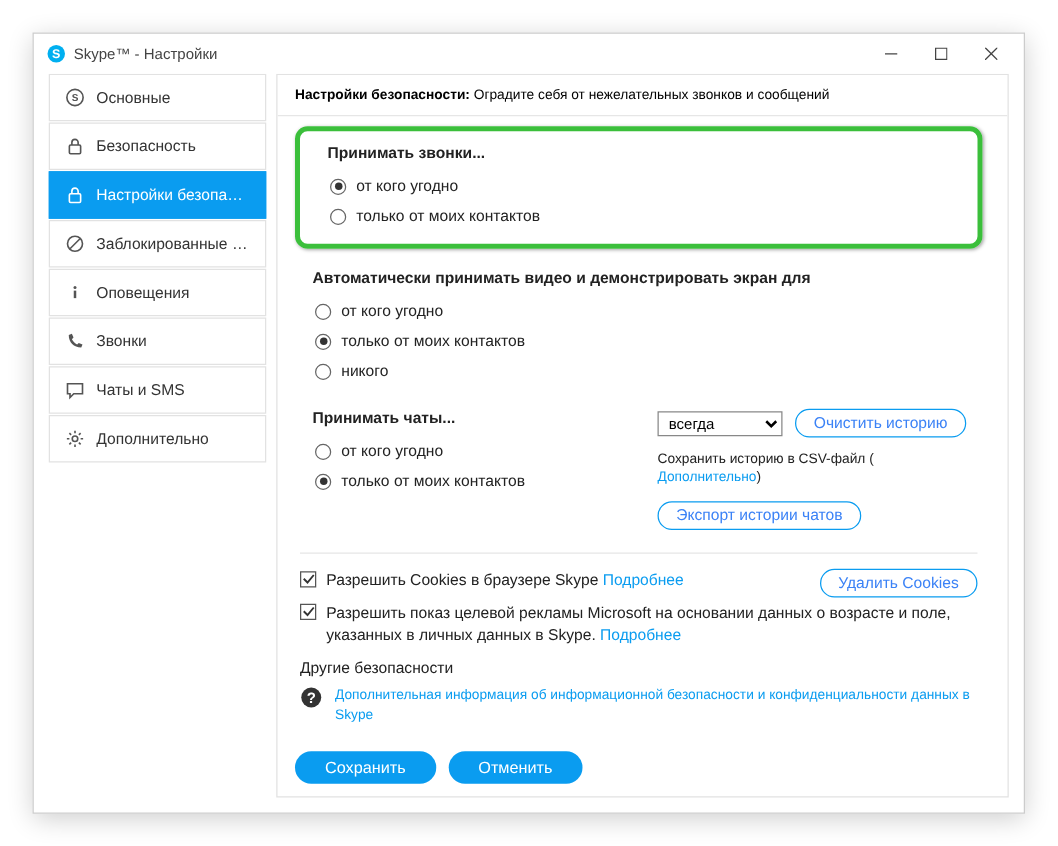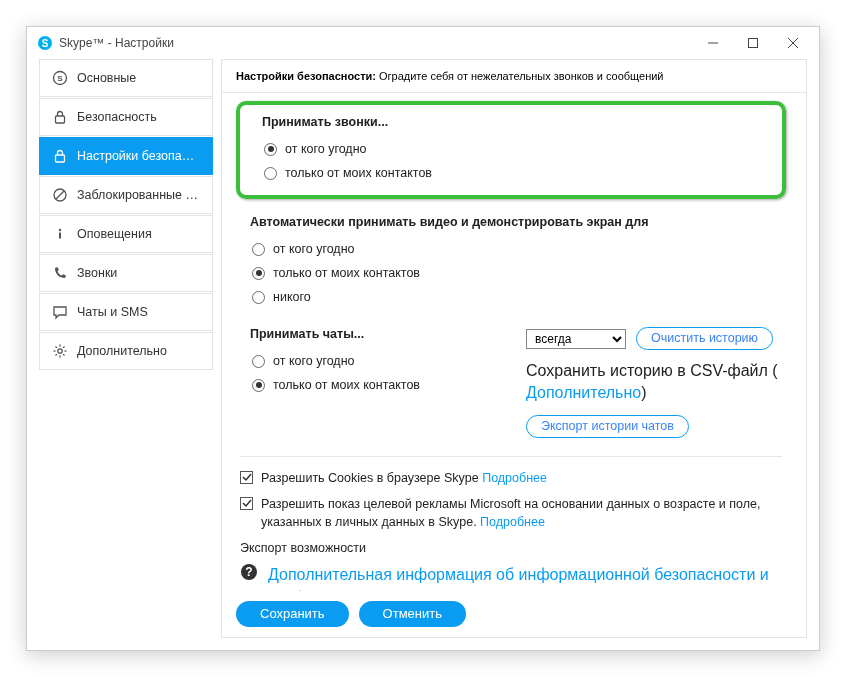--- a/index.html
+++ b/index.html
@@ -30,21 +30,21 @@
   .section-title { font-weight: 600; margin-bottom: 8px; margin-left: 10px; }
   .highlight-box { border: 4px solid #3bbf3b; border-radius: 10px; padding: 10px 12px; margin: -6px -4px 16px -4px; box-shadow: 1px 1px 3px rgba(0,0,0,0.35); }
   .radio-row { display: flex; align-items: center; height: 24px; padding-left: 12px; cursor: pointer; }
   .radio { width: 13px; height: 13px; border: 1px solid #666; border-radius: 50%; margin-right: 8px; display: flex; align-items: center; justify-content: center; flex-shrink: 0; }
   .radio.checked::after { content: ""; width: 6px; height: 6px; background: #333; border-radius: 50%; }
   .two-col { display: flex; gap: 30px; }
   .col { flex: 1; }
   .select-row { display: flex; align-items: center; gap: 10px; margin-bottom: 10px; }
   select.history { width: 100px; height: 20px; font-size: 12px; border: 1px solid #888; background: #fff; padding-left: 4px; }
   .pill-btn { border: 1px solid #0a9cf0; color: #3b82f6; background: #fff; border-radius: 14px; padding: 3px 14px 4px; font-size: 12.5px; cursor: pointer; white-space: nowrap; }
-  .mini-text { font-size: 16px; line-height: 1.4; }
+  .mini-text { font-size: 11px; line-height: 1.4; }
   .link { color: #0a9cf0; cursor: pointer; }
   .hr { border: none; border-top: 1px solid #e6e6e6; margin: 12px 0; }
   .check-row { display: flex; align-items: flex-start; gap: 8px; margin-bottom: 8px; line-height: 1.45; }
   .check-row .chk { width: 13px; height: 13px; border: 1px solid #555; margin-top: 2px; display: flex; align-items: center; justify-content: center; flex-shrink: 0; }
   .check-row .chk.checked svg { width: 10px; height: 10px; }
   .cookies-row { display: flex; align-items: flex-start; }
   .other-title { margin: 10px 0 8px 0; }
   .info-row { display: flex; gap: 10px; align-items: flex-start; }
   .info-icon { width: 18px; height: 18px; flex-shrink: 0; }
 
@@ -241,35 +241,36 @@
                     <svg viewBox="0 0 10 10">
                       <polyline points="1,5 4,8 9,2" fill="none" stroke="#333" stroke-width="1.5"></polyline>
                     </svg>
                   </span>
               <span>
                 <span>Разрешить Cookies в браузере Skype </span>
                 <span class="link">Подробнее</span>
               </span>
             </div>
           </div>
+          <button class="pill-btn" style="margin-left:10px">Удалить Cookies</button>
         </div>
 
         <div class="check-row">
           <span class="chk checked">
                 <svg viewBox="0 0 10 10">
                   <polyline points="1,5 4,8 9,2" fill="none" stroke="#333" stroke-width="1.5"></polyline>
                 </svg>
               </span>
           <span>
             <span>Разрешить показ целевой рекламы Microsoft на основании данных о возрасте и поле, указанных в личных данных в Skype. </span>
             <span class="link">Подробнее</span>
           </span>
         </div>
 
-        <div class="other-title">Экспорт возможности</div>
+        <div class="other-title">Другие безопасности</div>
         <div class="info-row">
           <span class="info-icon">
             <svg viewBox="0 0 18 18">
                   <circle cx="9" cy="9" r="8" fill="#333"></circle>
                   <text x="9" y="13" font-size="12" font-weight="bold" text-anchor="middle" fill="#fff">?</text>
                 </svg>
           </span>
           <span class="link mini-text" style="line-height:1.45">Дополнительная информация об информационной безопасности и конфиденциальности данных в Skype</span>
         </div>
 

